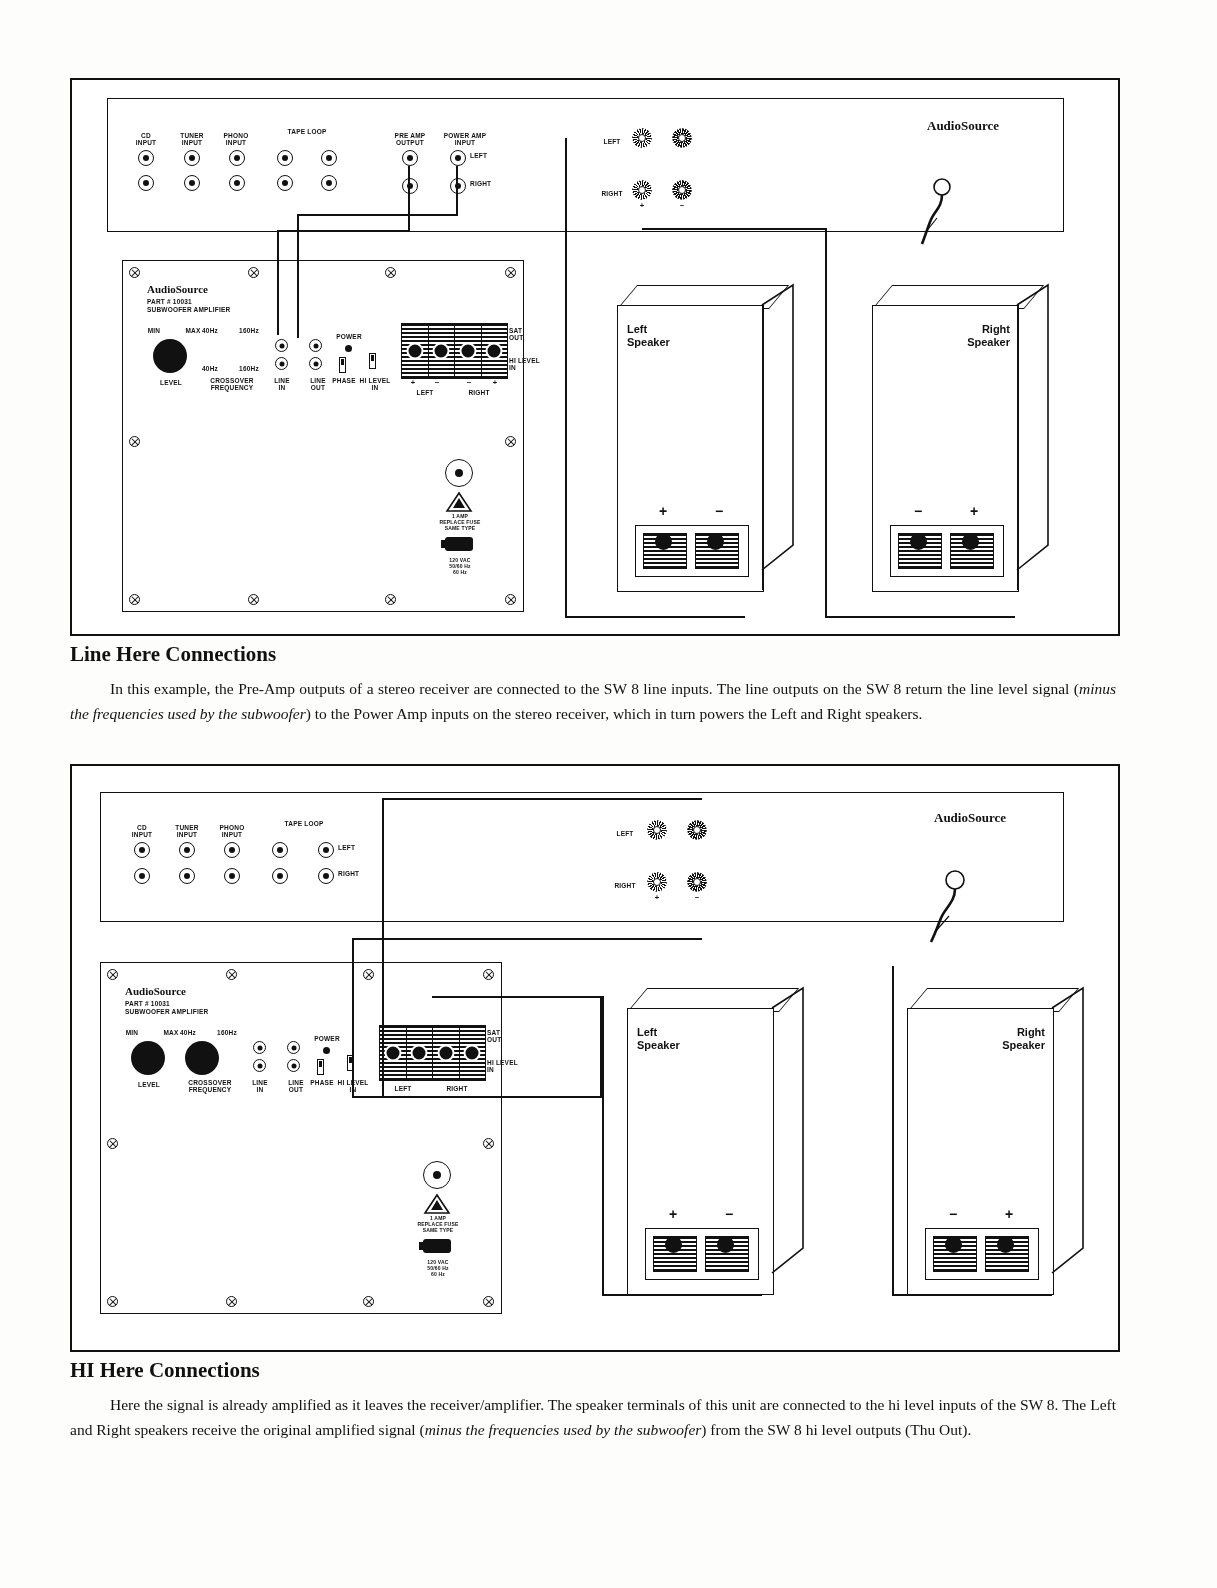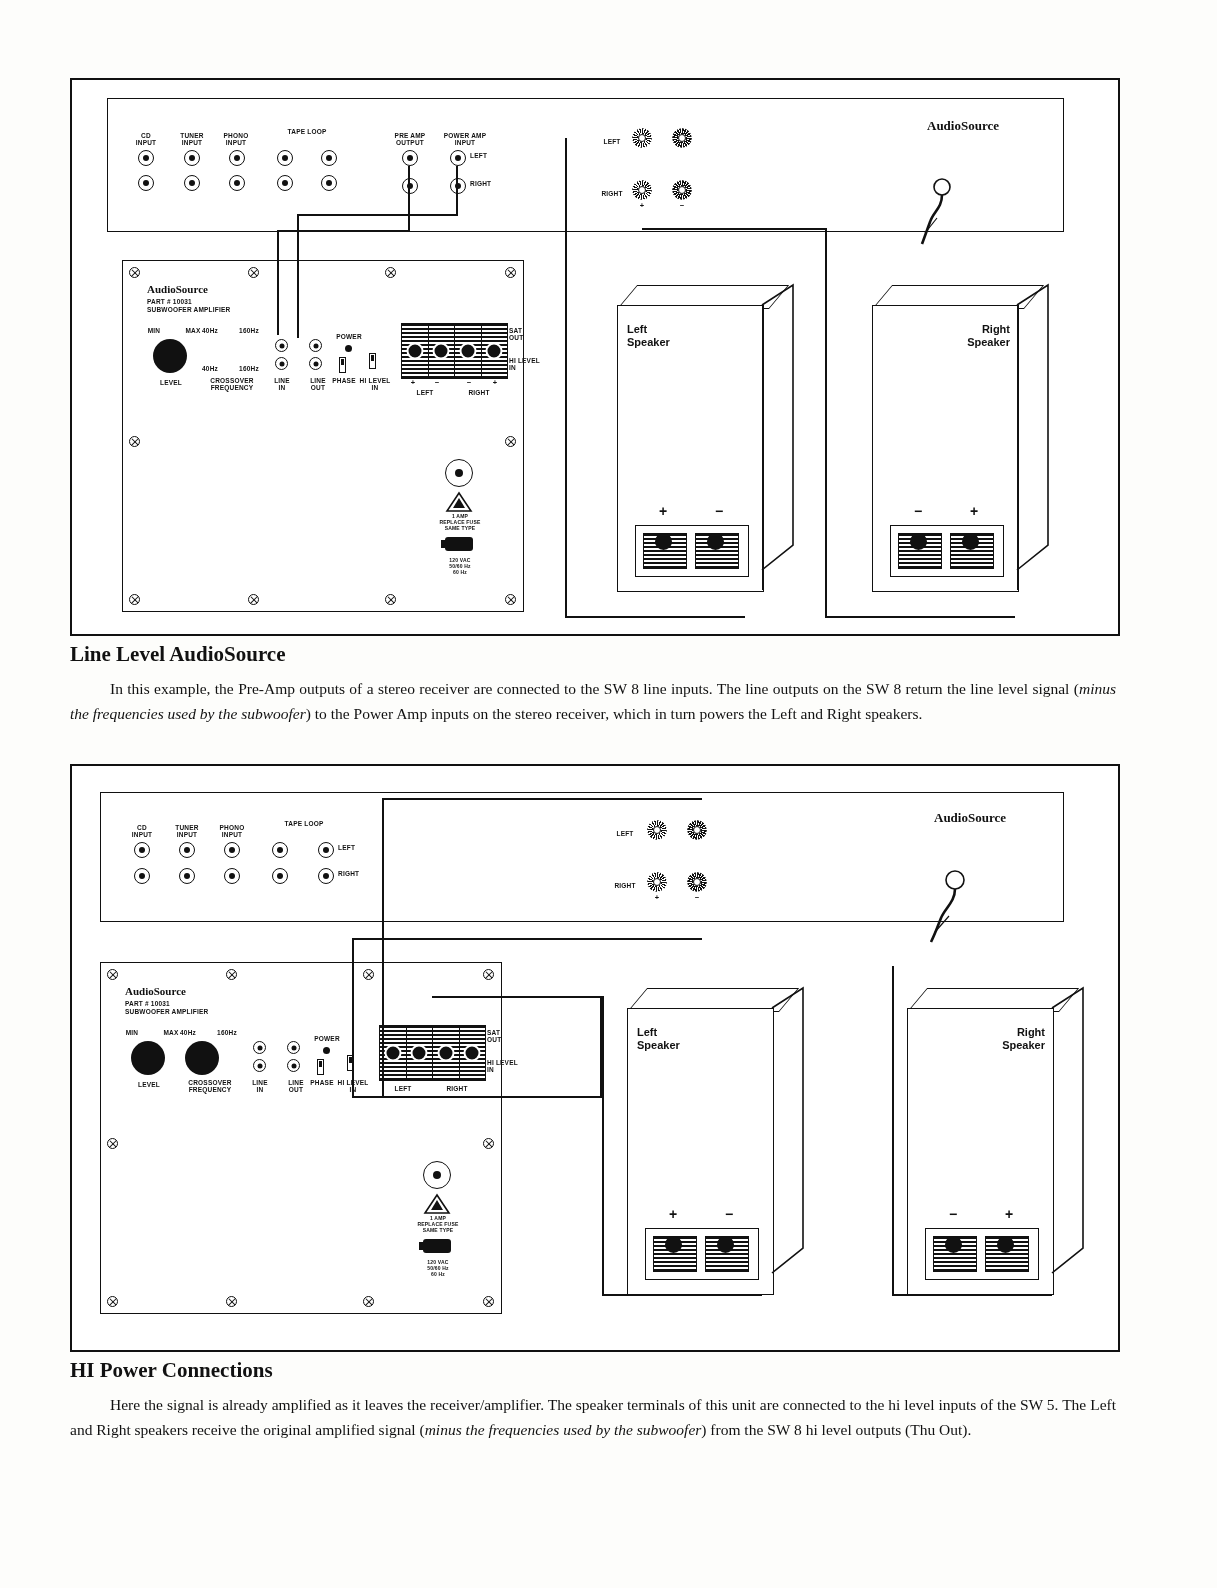--- a/index.html
+++ b/index.html
@@ -248,21 +248,21 @@
       <div class="pm" style="left:42px;top:218px;">−</div>
       <div class="pm" style="left:98px;top:218px;">+</div>
       <div class="spkterm" style="left:18px;top:240px;width:112px;height:50px;"></div>
       <div class="barcell" style="left:26px;top:248px;width:44px;height:36px;"></div>
       <div class="barcell" style="left:78px;top:248px;width:44px;height:36px;"></div>
       <div class="bigcap" style="left:38px;top:248px;"></div>
       <div class="bigcap" style="left:90px;top:248px;"></div>
     </div>
   </div>
 
-  <h2 class="sec" style="left:70px;top:642px;">Line Level AudioSource</h2>
+  <h2 class="sec" style="left:70px;top:642px;">Line Here Connections</h2>
   <p class="body" style="left:70px;top:676px;width:1046px;text-indent:40px;">
     <span>In this example, the Pre-Amp outputs of a stereo receiver are connected to the SW 8 line inputs.  The line outputs on the SW 8 return the line level signal (</span><i>minus the frequencies used by the subwoofer</i><span>) to the Power Amp inputs on the stereo receiver, which in turn powers the Left and Right speakers.</span>
   </p>
 
   <div class="diagram" style="left:70px;top:764px;width:1046px;height:584px;">
 
     <div class="recv" style="left:28px;top:26px;width:962px;height:128px;"></div>
     <div class="brand" style="left:862px;top:44px;">AudioSource</div>
 
     <div class="label tiny" style="left:48px;top:58px;width:44px;"><span>CD</span><br><span>INPUT</span></div>
@@ -421,18 +421,18 @@
       <div class="pm" style="left:42px;top:218px;">−</div>
       <div class="pm" style="left:98px;top:218px;">+</div>
       <div class="spkterm" style="left:18px;top:240px;width:112px;height:50px;"></div>
       <div class="barcell" style="left:26px;top:248px;width:44px;height:36px;"></div>
       <div class="barcell" style="left:78px;top:248px;width:44px;height:36px;"></div>
       <div class="bigcap" style="left:38px;top:248px;"></div>
       <div class="bigcap" style="left:90px;top:248px;"></div>
     </div>
   </div>
 
-  <h2 class="sec" style="left:70px;top:1358px;">HI Power Connections</h2>
+  <h2 class="sec" style="left:70px;top:1358px;">HI Here Connections</h2>
   <p class="body" style="left:70px;top:1392px;width:1046px;text-indent:40px;">
-    <span>Here the signal is already amplified as it leaves the receiver/amplifier.  The speaker terminals of this unit are connected to the hi level inputs of the SW 5.  The Left and Right speakers receive the original amplified signal (</span><i>minus the frequencies used by the subwoofer</i><span>) from the SW 8 hi level outputs (Thu Out).</span>
+    <span>Here the signal is already amplified as it leaves the receiver/amplifier.  The speaker terminals of this unit are connected to the hi level inputs of the SW 8.  The Left and Right speakers receive the original amplified signal (</span><i>minus the frequencies used by the subwoofer</i><span>) from the SW 8 hi level outputs (Thu Out).</span>
   </p>
 
 </div>
 
 </body></html>

